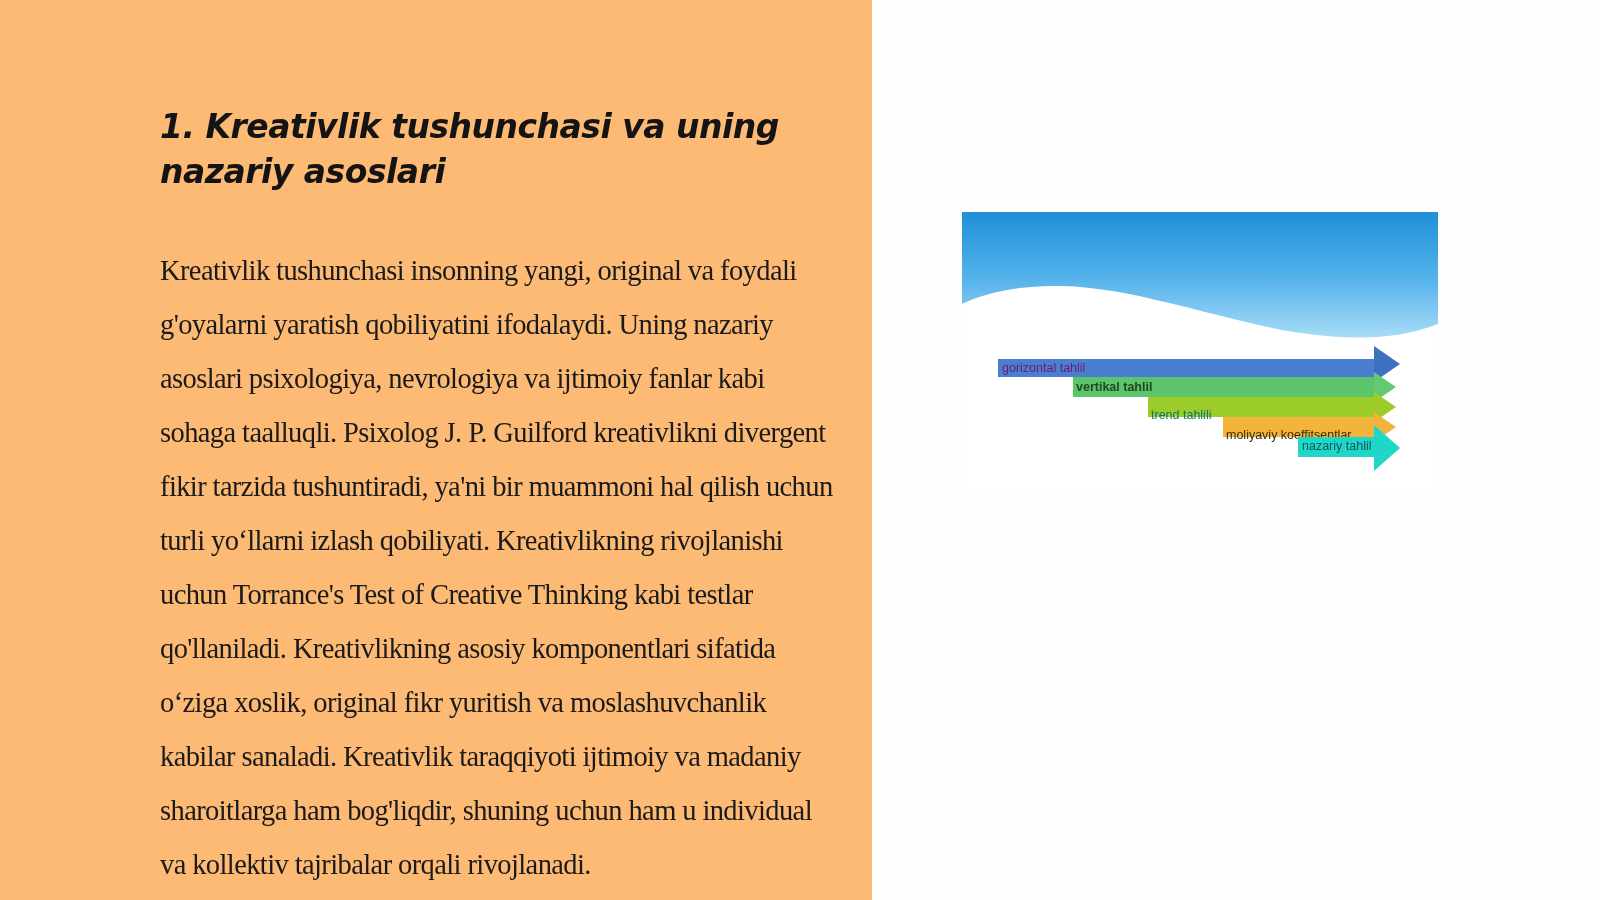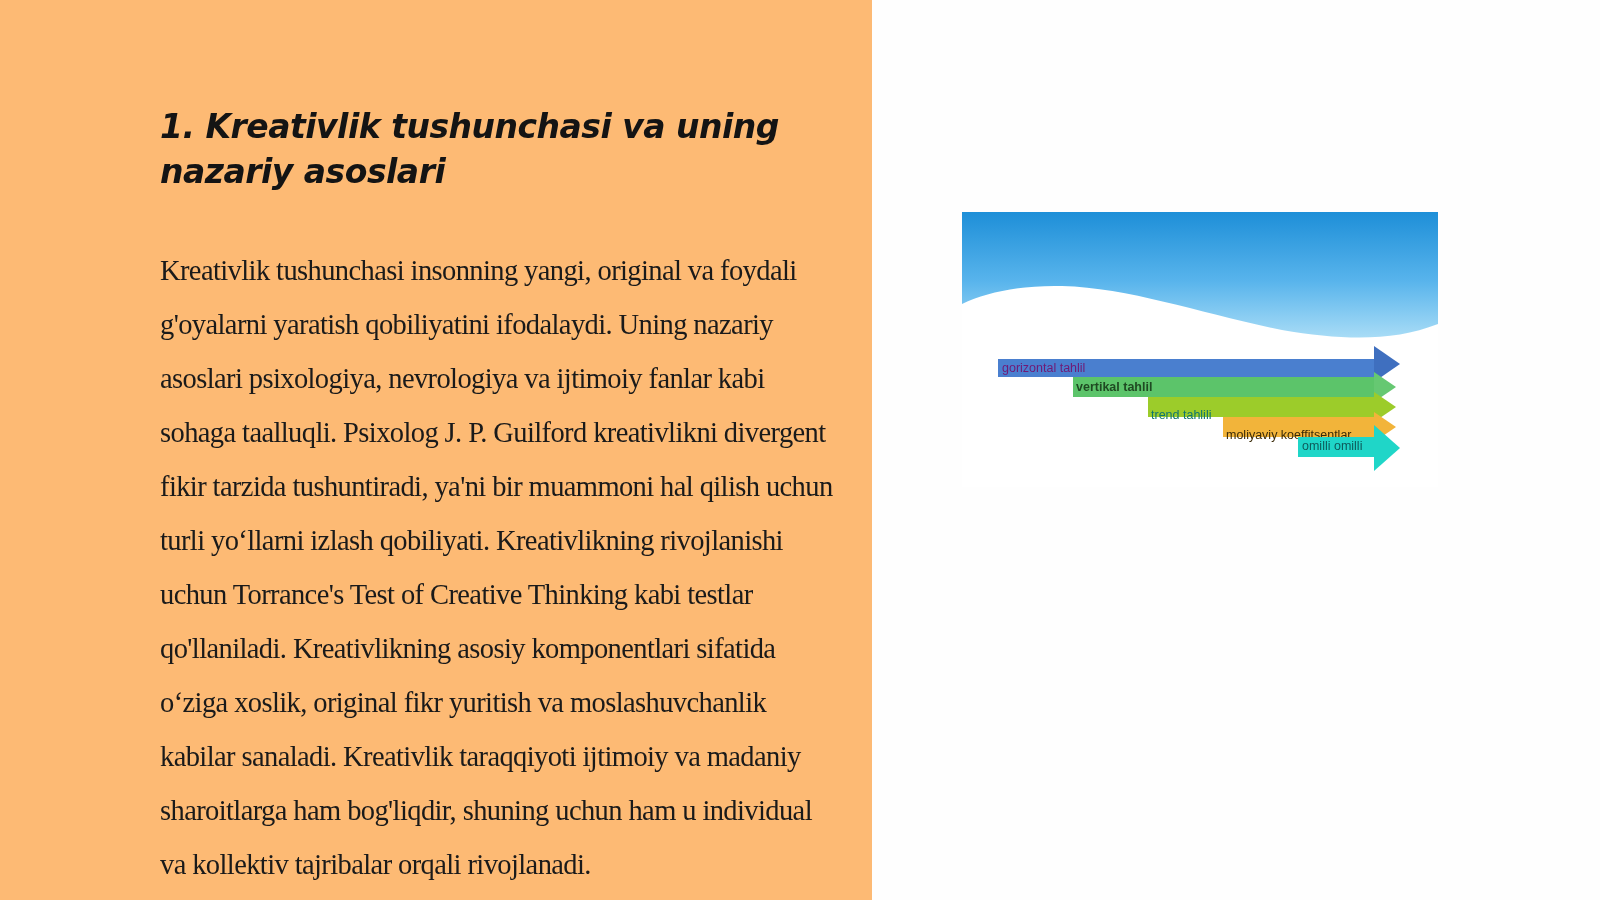--- a/index.html
+++ b/index.html
@@ -91,14 +91,14 @@
   <div style="position:absolute;left:186px;top:185px;width:226px;height:20px;background:#9ccc2a;"></div>
   <div style="position:absolute;left:412px;top:180px;width:0;height:0;border-top:15px solid transparent;border-bottom:15px solid transparent;border-left:22px solid #9ccc2a;"></div>
   <span class="arrow-label" style="left:189px;top:196px;color:#0f766e;">trend tahlili</span>
 
   <div style="position:absolute;left:261px;top:205px;width:151px;height:20px;background:#f2b43a;"></div>
   <div style="position:absolute;left:412px;top:200px;width:0;height:0;border-top:15px solid transparent;border-bottom:15px solid transparent;border-left:22px solid #f2b43a;"></div>
   <span class="arrow-label" style="left:264px;top:208px;color:#3a2a08;margin-top:8px;">moliyaviy koeffitsentlar</span>
 
   <div style="position:absolute;left:336px;top:225px;width:76px;height:20px;background:#1fd6c8;"></div>
   <div style="position:absolute;left:412px;top:213px;width:0;height:0;border-top:23px solid transparent;border-bottom:23px solid transparent;border-left:26px solid #1fd6c8;"></div>
-  <span class="arrow-label" style="left:340px;top:227px;color:#0e5a5a;">omilli omilli</span>
+  <span class="arrow-label" style="left:340px;top:227px;color:#0e5a5a;">nazariy tahlil</span>
 </div>
 
 </body></html>

